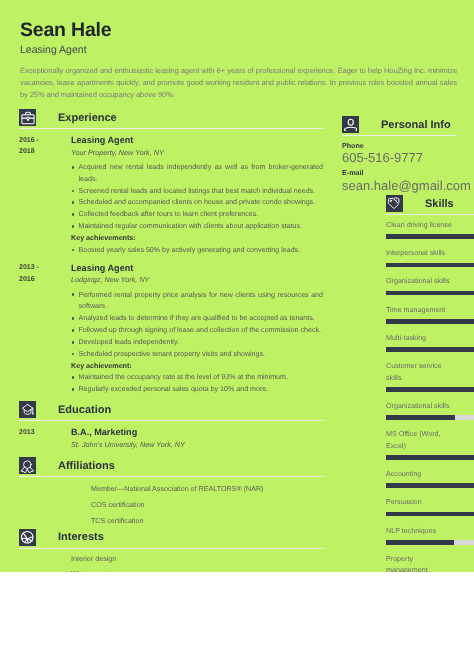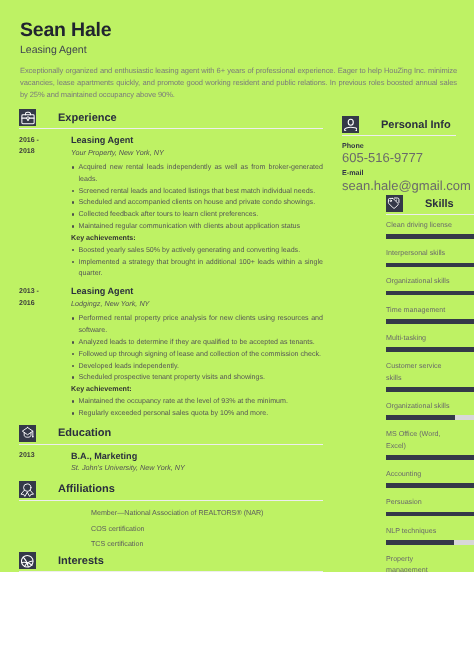--- a/index.html
+++ b/index.html
@@ -90,21 +90,20 @@
           <ul class="bl">
             <li>Acquired new rental leads independently as well as from broker-generated leads.</li>
             <li>Screened rental leads and located listings that best match individual needs.</li>
             <li>Scheduled and accompanied clients on house and private condo showings.</li>
             <li>Collected feedback after tours to learn client preferences.</li>
             <li>Maintained regular communication with clients about application status</li>
           </ul>
           <div class="kach">Key achievements:</div>
           <ul class="bl ach">
             <li>Boosted yearly sales 50% by actively generating and converting leads.</li>
-            <li>Implemented a strategy that brought in additional 100+ leads within a single quarter.</li>
           </ul>
         </div>
       </div>
 
       <div class="entry" style="margin-top:5px;">
         <div class="dates">2013 - 2016</div>
         <div class="ebody">
           <div class="etitle">Leasing Agent</div>
           <div class="ecomp">Lodgingz, New York, NY</div>
           <ul class="bl">

